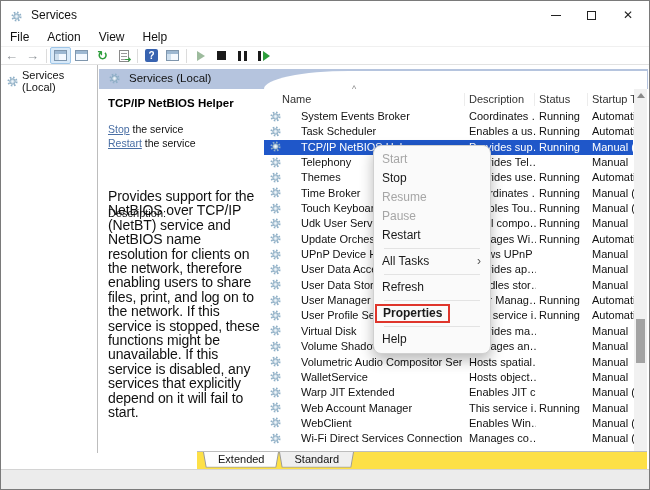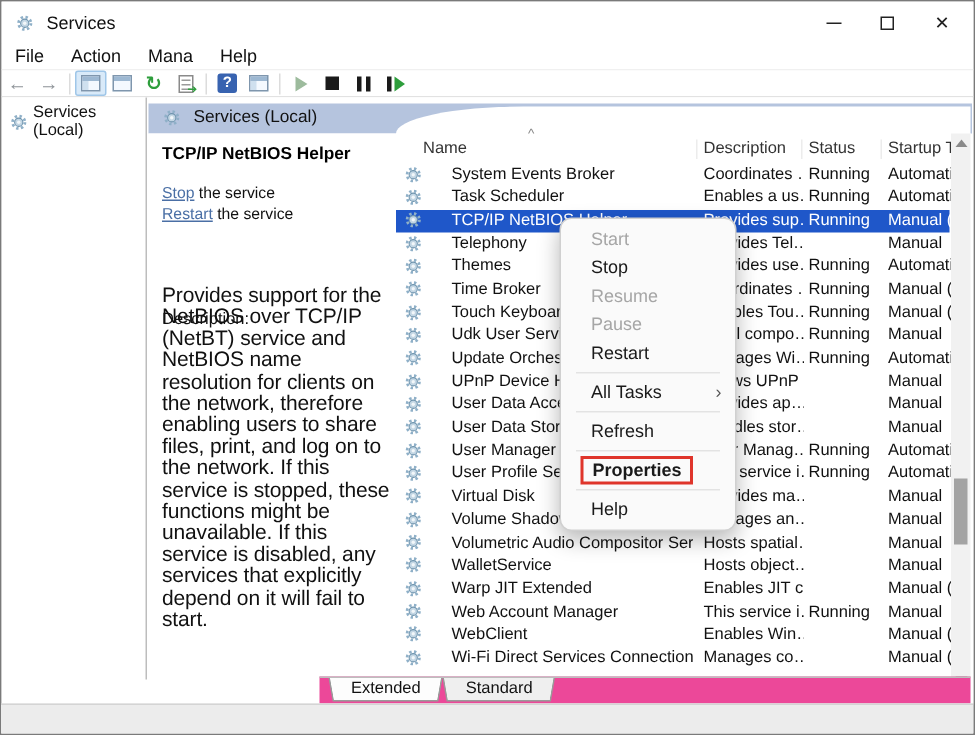--- a/index.html
+++ b/index.html
@@ -90,35 +90,35 @@
   
   .vscroll { position:absolute; top:18px; right:0; width:13px; bottom:9px; background:#f1f1f1; }
   .vthumb { position:absolute; left:2px; width:9px; top:230px; height:44px; background:#a3a3a3; }
   .sarrow { position:absolute; left:3px; width:0; height:0; }
   .sarrow.up { top:4px; border-left:4px solid transparent; border-right:4px solid transparent; border-bottom:5px solid #8a8a8a; }
   .sarrow.down { bottom:4px; border-left:4px solid transparent; border-right:4px solid transparent; border-top:5px solid #8a8a8a; }
   .hscroll { position:absolute; left:0; right:14px; bottom:0; height:9px; background:#f1f1f1; }
   .hthumb { position:absolute; left:11px; top:1px; width:280px; height:7px; background:#8c8c8c; }
 
   
-  .tabstrip { position:absolute; left:114px; right:1px; bottom:0; height:18px; background:#ec4899;
+  .tabstrip { position:absolute; left:98px; right:1px; bottom:0; height:18px; background:#fde047;
               border-top:1px solid #bdbdbd; display:flex; padding-left:6px; }
   .tab { position:relative; padding:1px 15px 0; font-size:11px; color:#111; }
   .tab::before { content:""; position:absolute; inset:0; border:1px solid #9a9a9a; border-top:none;
                  background:#fdfdfd; transform:perspective(30px) rotateX(-8deg); transform-origin:top center; z-index:0; }
   .tab.inactive::before { background:#efefef; }
   .tab span { position:relative; z-index:1; }
   .statusbar { position:absolute; left:0; right:0; bottom:0; height:20px; background:#ececec;
                border-top:1px solid #d4d4d4; }
 
   
   .ctx { position:absolute; left:372px; top:144px; width:118px; background:#fafafa;
          border:1px solid #d0d0d0; border-radius:8px; padding:4px 0;
          box-shadow:0 6px 14px rgba(0,0,0,.28); z-index:20; font-size:12px; color:#1a1a1a; }
-  .mitem { position:relative; height:19px; line-height:19px; padding-left:20px; }
+  .mitem { position:relative; height:19px; line-height:19px; padding-left:8px; }
   .mitem.disabled { color:#a6a6a6; }
   .mitem.bold .mlabel { font-weight:bold; }
   .mitem.sep-after { margin-bottom:7px; }
   .mitem.sep-after::after { content:""; position:absolute; left:10px; right:10px; bottom:-4px;
                             border-bottom:1px solid #e3e3e3; }
   .marrow { position:absolute; right:9px; top:0; font-size:12px; color:#555; visibility:hidden; }
   .mitem.has-sub .marrow { visibility:visible; }
   .mlabel { display:inline-block; }
   .mitem.annotated .mlabel { border:2px solid #df352b; padding:0 6px; margin-left:-7px; line-height:15px; }
 </style>
@@ -145,21 +145,21 @@
     </span>
     <span class="title-text">Services</span>
     <div class="winbtn min"><span class="minglyph"></span></div>
     <div class="winbtn max"><span class="maxglyph"></span></div>
     <div class="winbtn close">✕</div>
   </div>
 
   <div class="menubar">
     <div>File</div>
     <div>Action</div>
-    <div>Mana</div>
+    <div>View</div>
     <div>Help</div>
   </div>
 
   <div class="toolbar">
     <div class="tbtn">
         <span class="arrow-glyph">←</span>
       </div>
     <div class="tbtn">
         <span class="arrow-glyph">→</span>
       </div>

